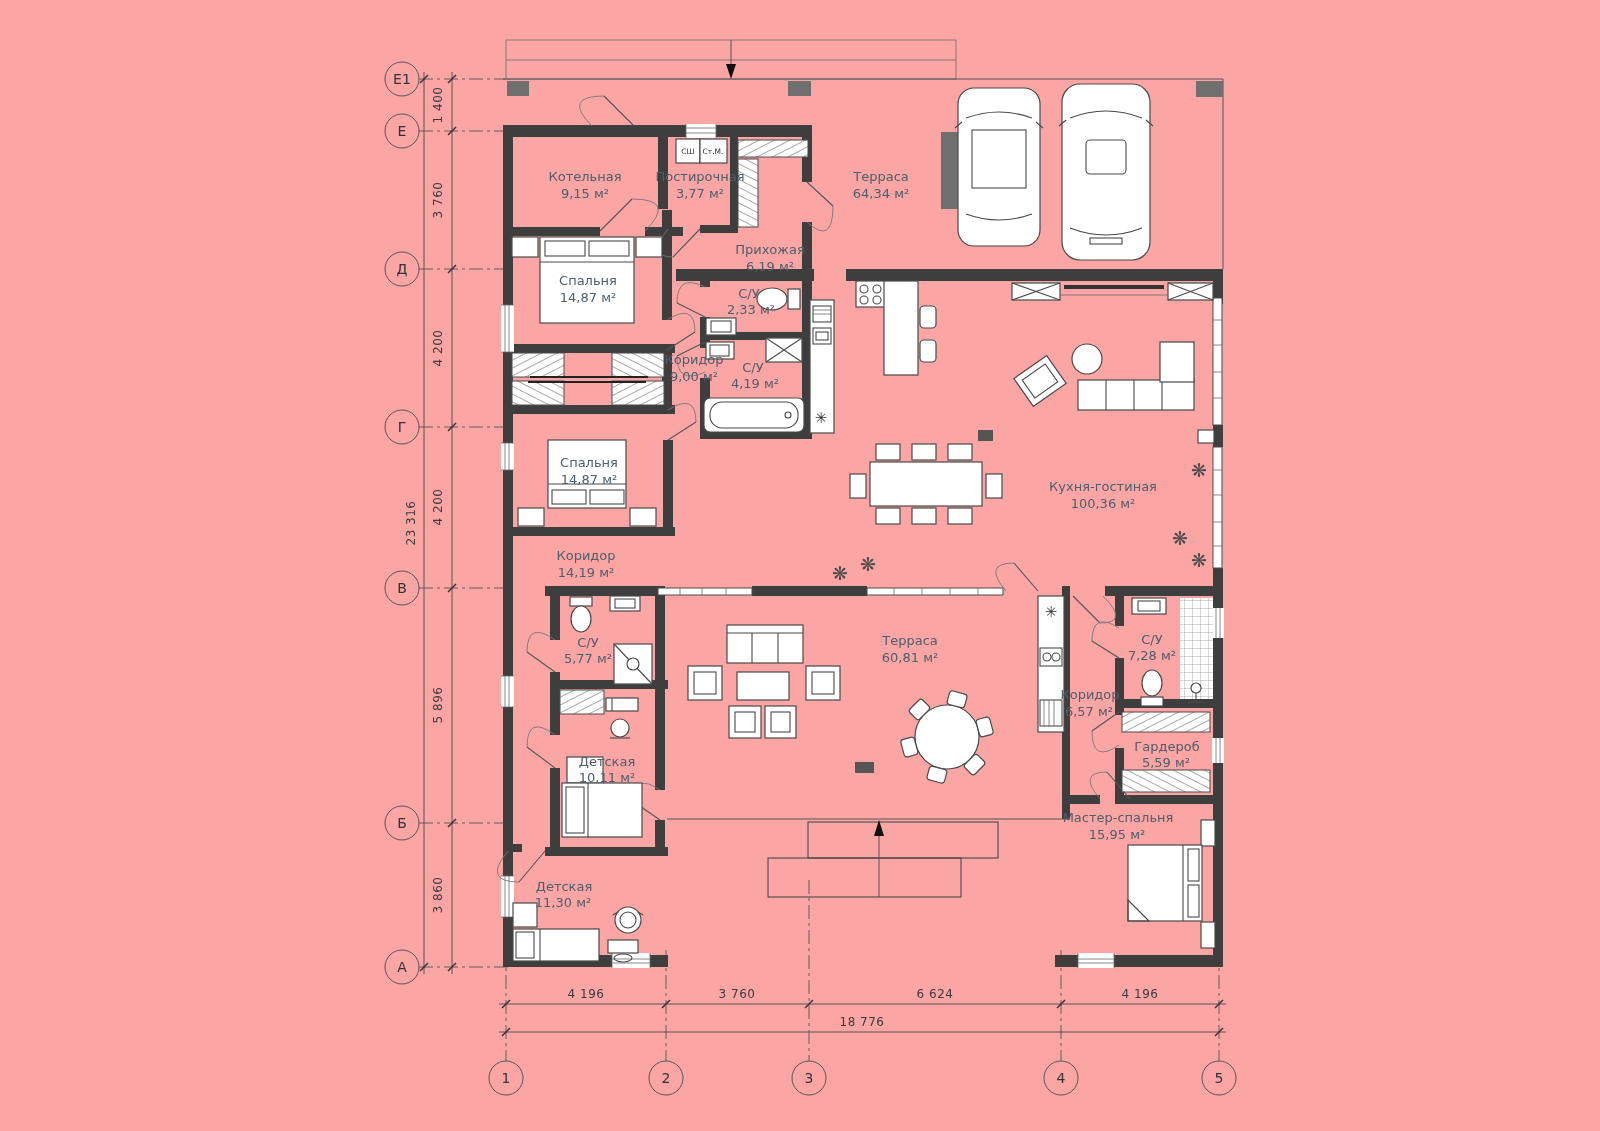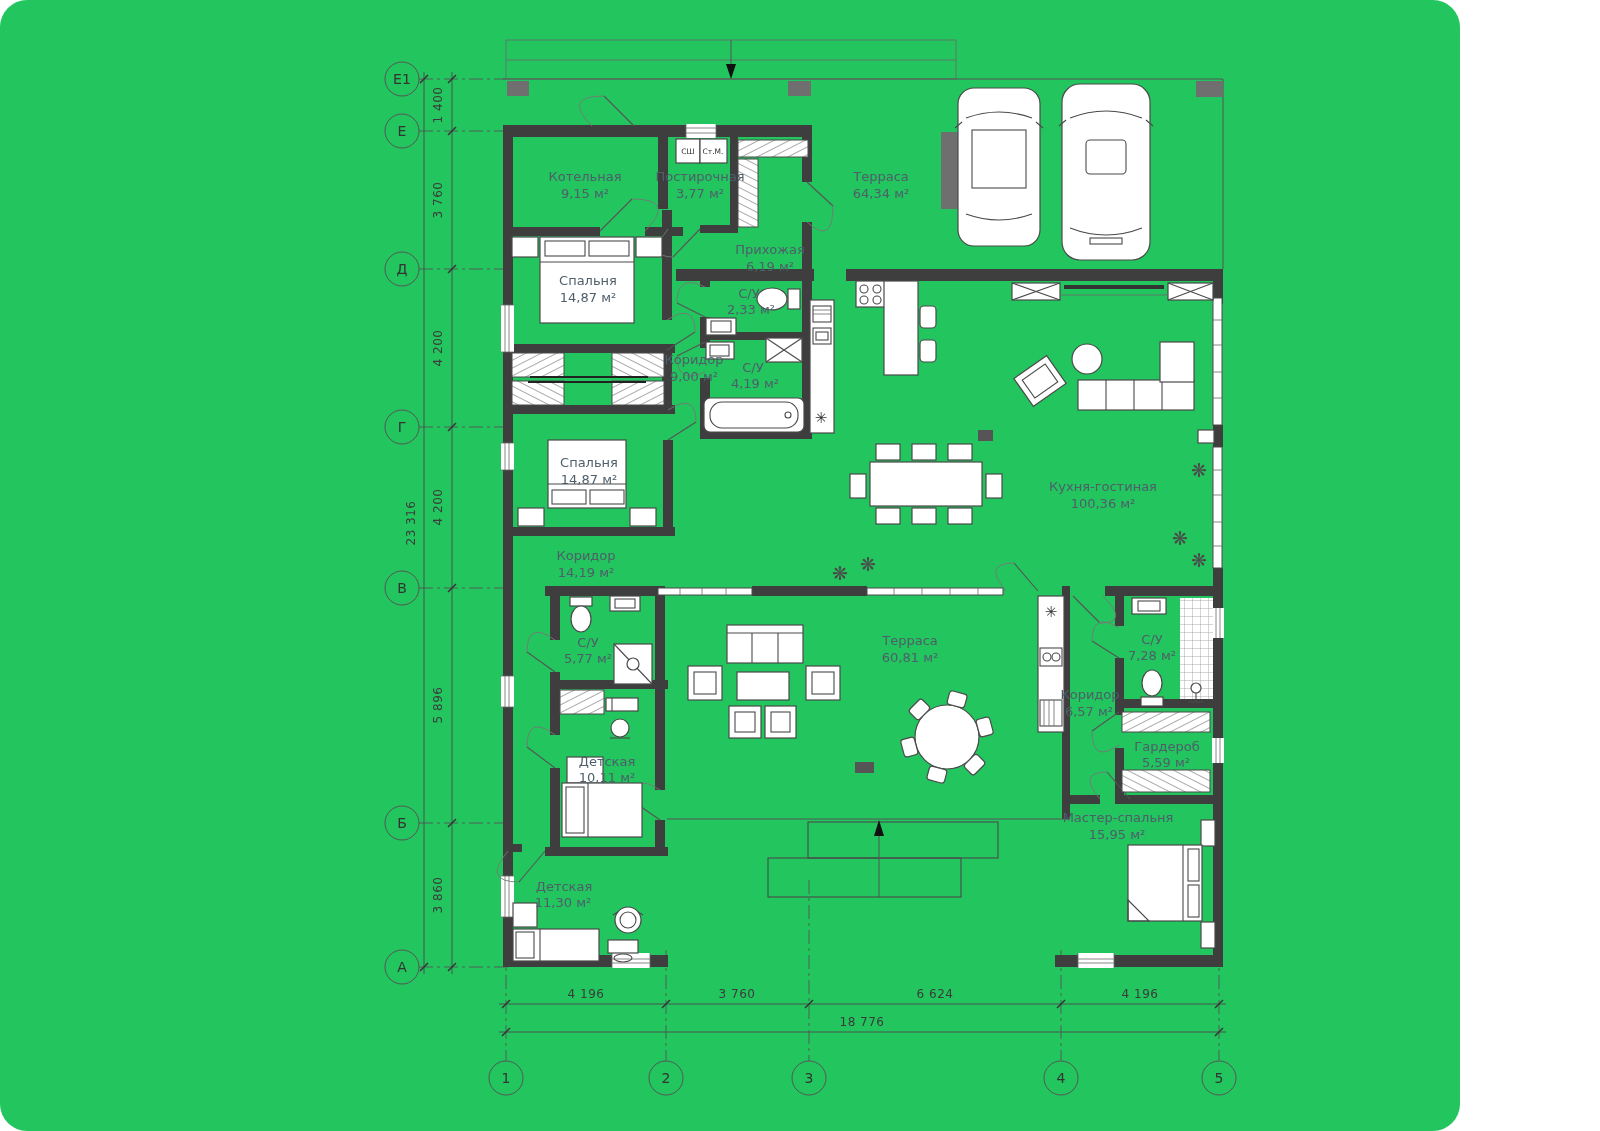--- a/index.html
+++ b/index.html
@@ -1,17 +1,17 @@
 <!DOCTYPE html>
 <html><head>
 <meta charset="utf-8">
 <style>
   html,body{margin:0;padding:0;background:#ffffff;}
-  .page{position:relative;width:1460px;height:1131px;background:#22c55e;overflow:hidden;
-        font-family:"DejaVu Sans","Liberation Sans",sans-serif;border-radius:27px;}
+  .page{position:relative;width:1600px;height:1131px;background:#fca5a5;overflow:hidden;
+        font-family:"DejaVu Sans","Liberation Sans",sans-serif;}
   svg text{font-family:"DejaVu Sans","Liberation Sans",sans-serif;}
   .w{fill:#3e3e3e;stroke:none;}
   .col{fill:#6f6f6f;stroke:none;}
   .f{fill:#ffffff;stroke:#4a4a4a;stroke-width:1.2;}
   .f2{fill:none;stroke:#4a4a4a;stroke-width:1.1;}
   .t{fill:none;stroke:#555;stroke-width:1;}
   .thin{fill:none;stroke:#6a6a6a;stroke-width:0.8;}
   .arc{fill:none;stroke:#777;stroke-width:0.9;}
   .leaf{stroke:#555;stroke-width:1.1;}
   .dash{fill:none;stroke:#555;stroke-width:0.9;stroke-dasharray:14 4 3 4;}

